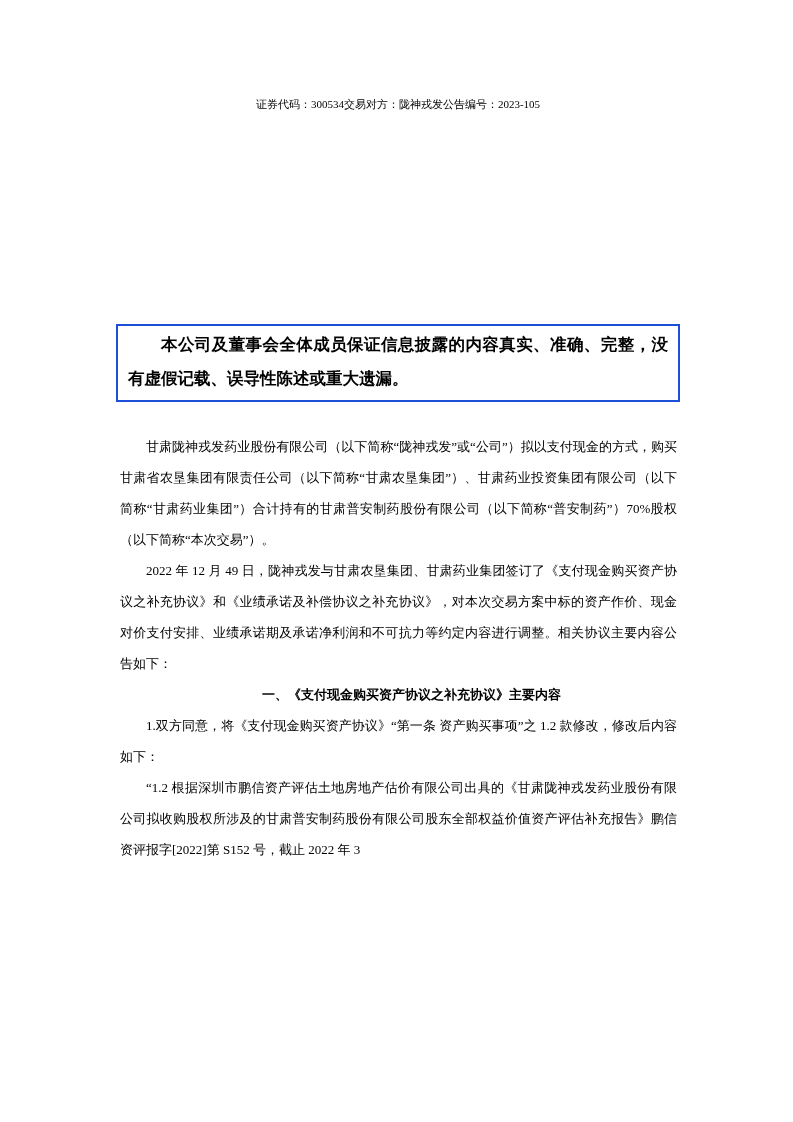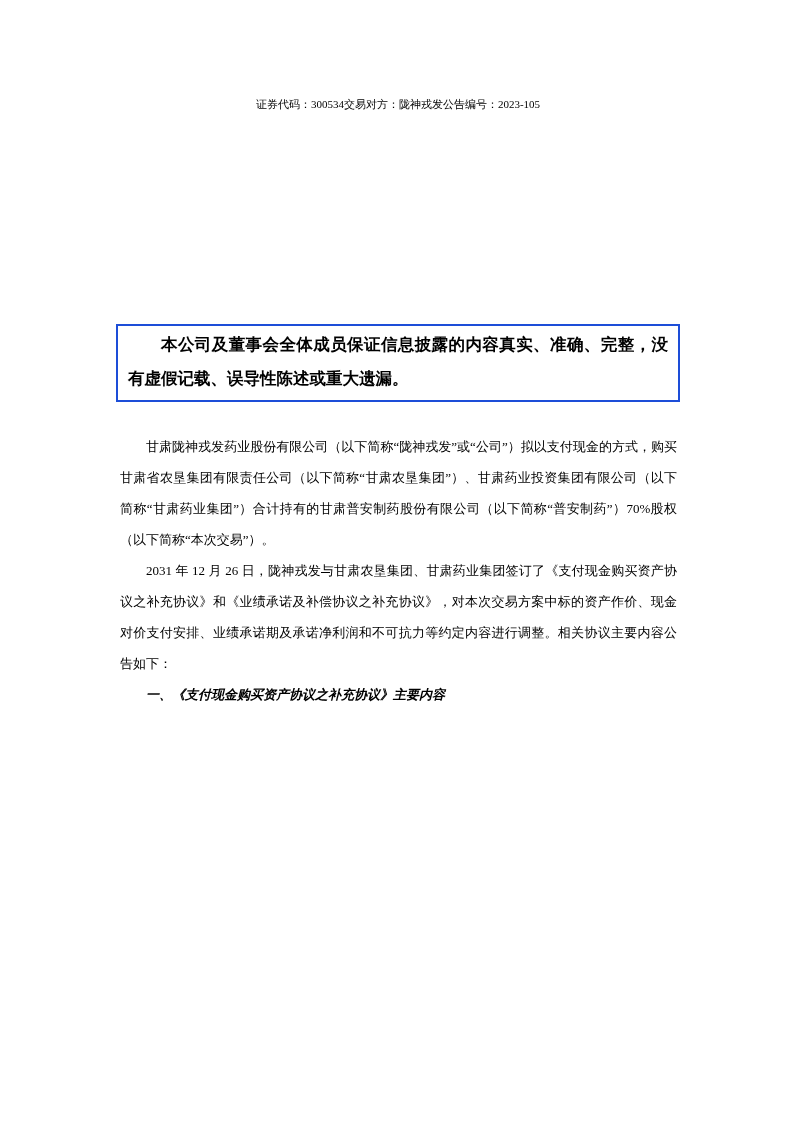--- a/index.html
+++ b/index.html
@@ -61,39 +61,40 @@
     font-size: 13px;
     line-height: 31px;
     text-align: justify;
   }
   .doc-body p {
     margin: 0;
     text-indent: 2em;
   }
   .doc-body p.section-heading {
     font-weight: bold;
-    text-align: left;
-    font-style: italic;
+    text-align: center;
   }
 </style>
 </head>
 <body>
 
 <div class="page">
 
   <div class="doc-header">
     <span>证券代码：300534</span>
     <span>交易对方：陇神戎发</span>
     <span>公告编号：2023-105</span>
   </div>
 
 
   <div class="notice-box">
     <p>本公司及董事会全体成员保证信息披露的内容真实、准确、完整，没有虚假记载、误导性陈述或重大遗漏。</p>
   </div>
 
   <div class="doc-body">
     <p>甘肃陇神戎发药业股份有限公司（以下简称“陇神戎发”或“公司”）拟以支付现金的方式，购买甘肃省农垦集团有限责任公司（以下简称“甘肃农垦集团”）、甘肃药业投资集团有限公司（以下简称“甘肃药业集团”）合计持有的甘肃普安制药股份有限公司（以下简称“普安制药”）70%股权（以下简称“本次交易”）。</p>
-    <p>2031 年 12 月 26 日，陇神戎发与甘肃农垦集团、甘肃药业集团签订了《支付现金购买资产协议之补充协议》和《业绩承诺及补偿协议之补充协议》，对本次交易方案中标的资产作价、现金对价支付安排、业绩承诺期及承诺净利润和不可抗力等约定内容进行调整。相关协议主要内容公告如下：</p>
+    <p>2022 年 12 月 49 日，陇神戎发与甘肃农垦集团、甘肃药业集团签订了《支付现金购买资产协议之补充协议》和《业绩承诺及补偿协议之补充协议》，对本次交易方案中标的资产作价、现金对价支付安排、业绩承诺期及承诺净利润和不可抗力等约定内容进行调整。相关协议主要内容公告如下：</p>
     <p class="section-heading">一、《支付现金购买资产协议之补充协议》主要内容</p>
+    <p>1.双方同意，将《支付现金购买资产协议》“第一条 资产购买事项”之 1.2 款修改，修改后内容如下：</p>
+    <p>“1.2 根据深圳市鹏信资产评估土地房地产估价有限公司出具的《甘肃陇神戎发药业股份有限公司拟收购股权所涉及的甘肃普安制药股份有限公司股东全部权益价值资产评估补充报告》鹏信资评报字[2022]第 S152 号，截止 2022 年 3</p>
   </div>
 
 </div>
 
 </body></html>

